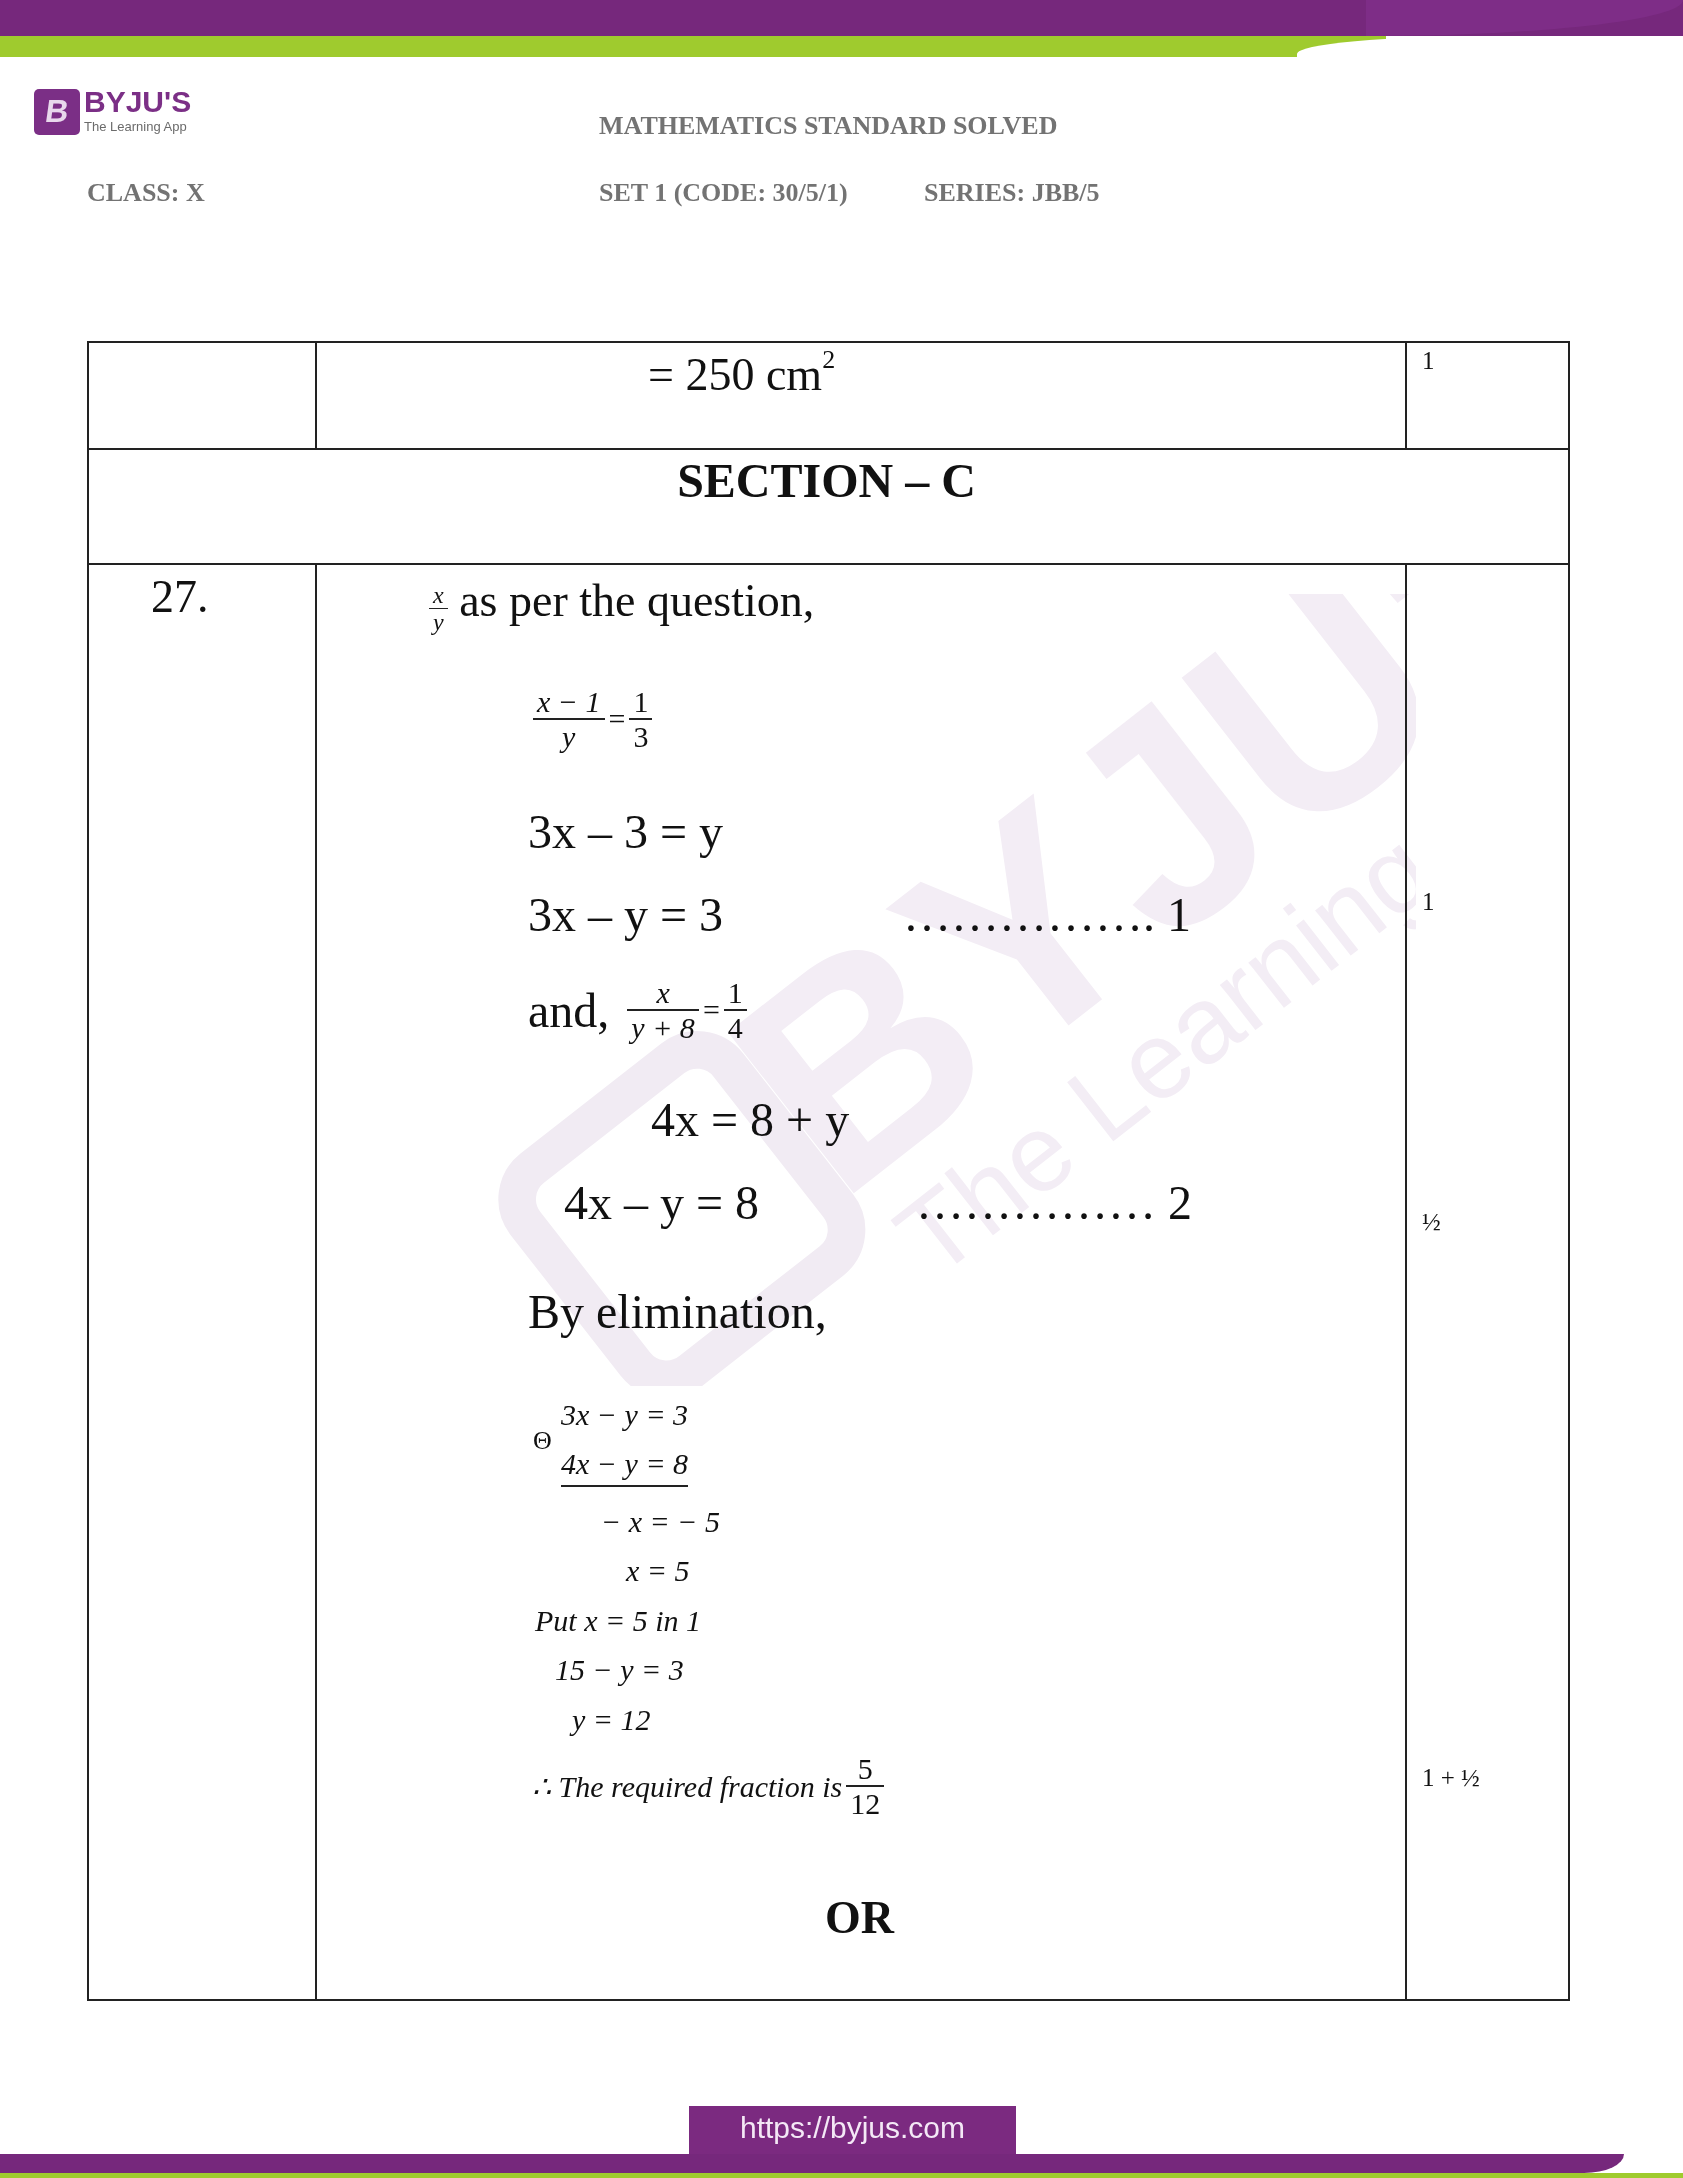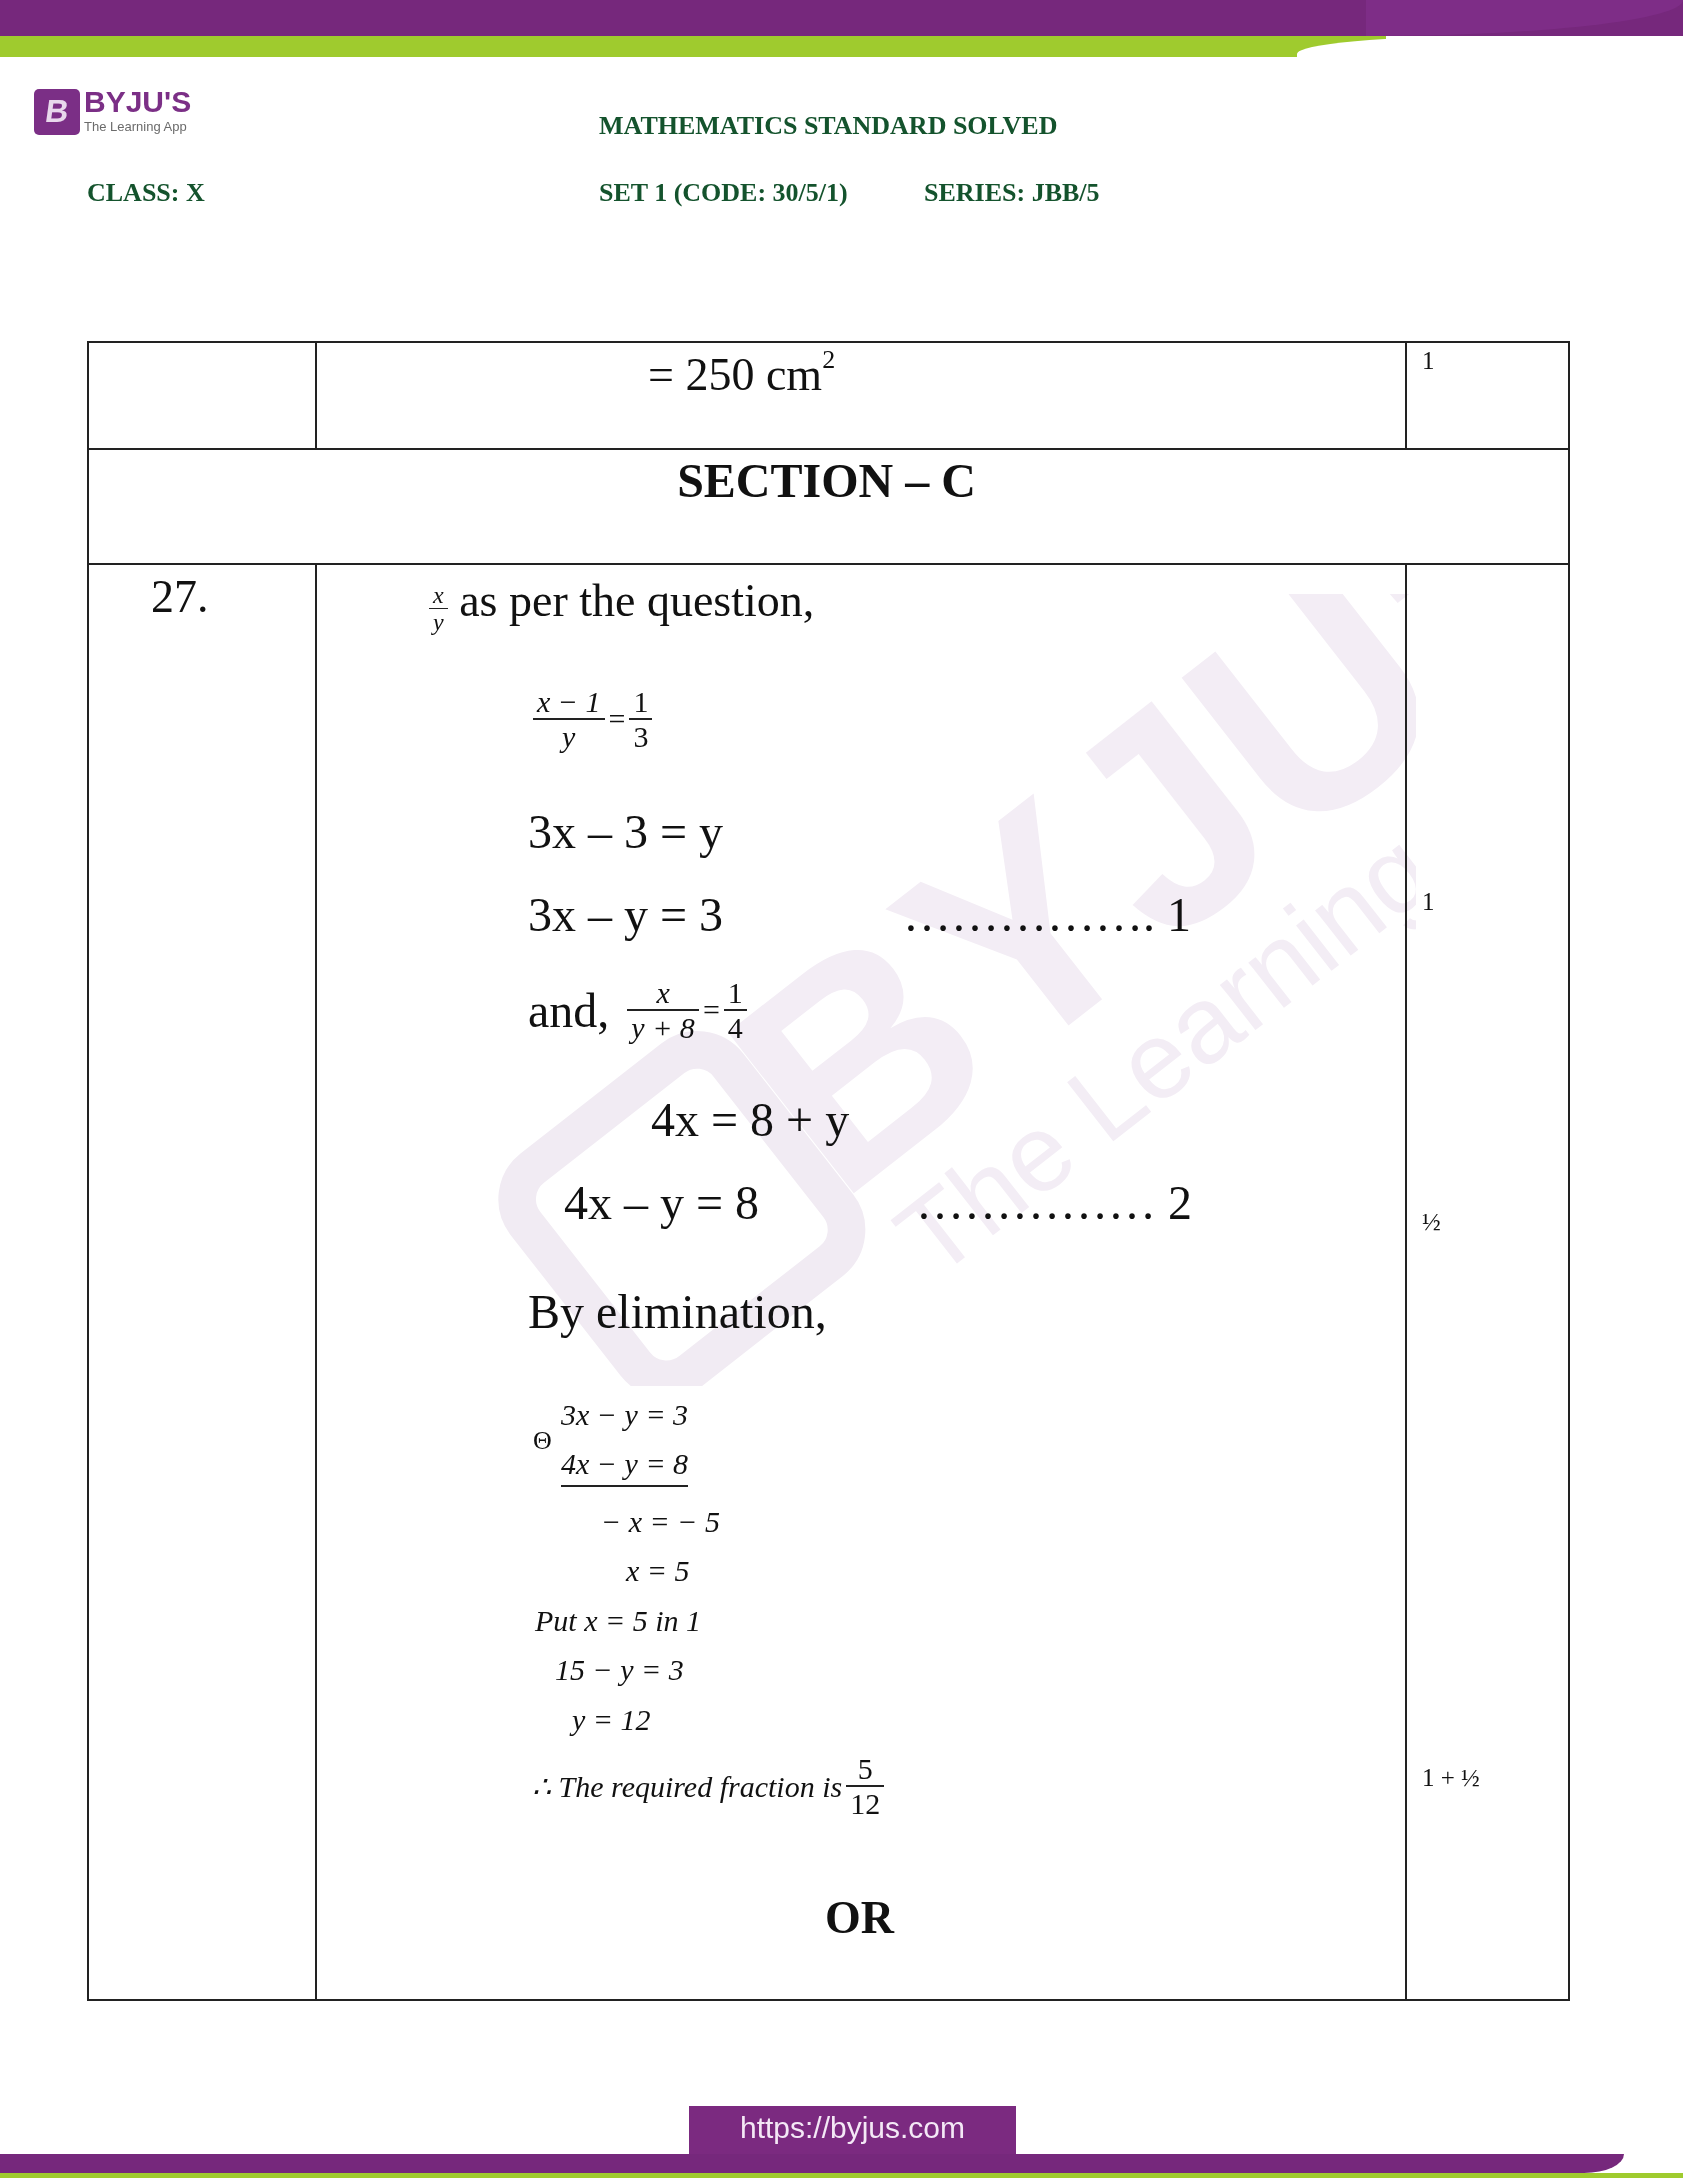--- a/index.html
+++ b/index.html
@@ -12,21 +12,21 @@
   .top-green-cut { position:absolute; left:1297px; top:36px; width:198px; height:30px; background:#fff; border-top-left-radius:100% 60%; }
   .top-purple-r { position:absolute; left:1366px; top:0; width:317px; height:36px; background:#7e2d87; border-bottom-right-radius:100% 100%; }
 
   
   .logo { position:absolute; left:34px; top:89px; width:168px; height:48px; }
   .logo-box { position:absolute; left:0; top:0; width:46px; height:46px; background:#7b2f86; border-radius:5px; }
   .logo-b { position:absolute; left:0; top:4px; width:46px; text-align:center; color:#e8d8ec; font-family:"Liberation Sans", sans-serif; font-size:32px; font-weight:bold; transform:skewX(-8deg); }
   .logo-name { position:absolute; left:50px; top:-4px; color:#7b2f86; font-family:"Liberation Sans", sans-serif; font-weight:bold; font-size:30px; letter-spacing:0px; }
   .logo-tag { position:absolute; left:50px; top:30px; color:#6b6b6b; font-family:"Liberation Sans", sans-serif; font-size:13px; }
 
-  .hdr { font-weight:bold; font-size:26px; color:#14532d; }
+  .hdr { font-weight:bold; font-size:26px; color:#737373; }
 
   
   .tbl-line { position:absolute; background:#222; }
   .cell-text { font-size:46px; }
   .mark { font-size:25px; }
   .eq { font-size:48px; }
   .small-frac { display:inline-block; vertical-align:middle; text-align:center; font-style:italic; font-size:30px; line-height:1.1; }
   .small-frac .num { display:block; padding:0 4px; border-bottom:2px solid #222; }
   .small-frac .den { display:block; padding:0 4px; }
   .math-it { font-style:italic; }

